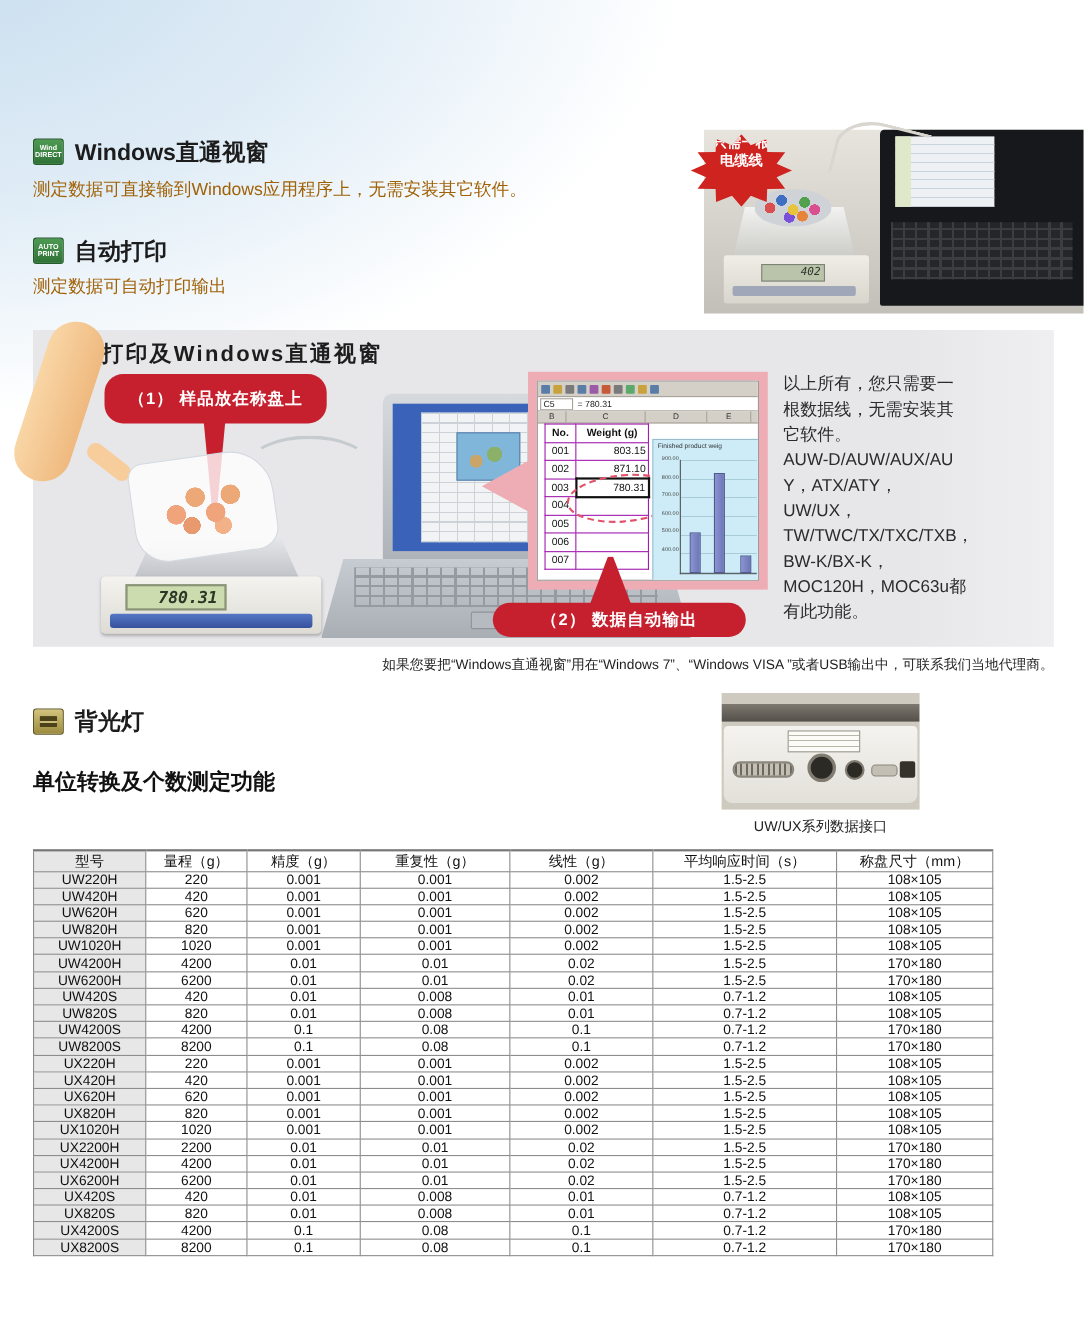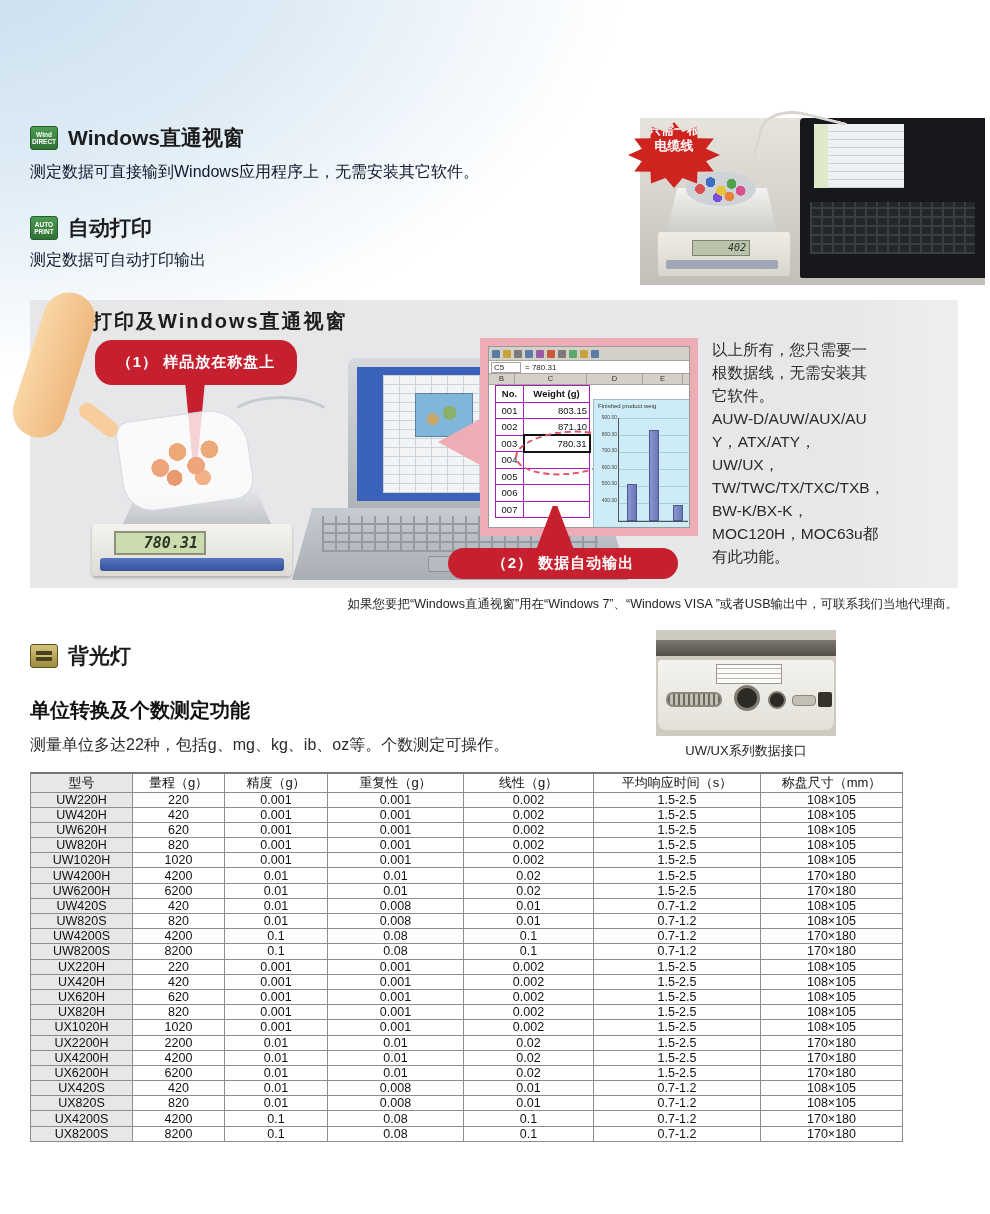--- a/index.html
+++ b/index.html
@@ -11,21 +11,21 @@
     background: radial-gradient(ellipse 980px 620px at -6% -8%, #c7ddee 0%, #dfecf6 38%, rgba(255,255,255,0) 70%); }
 
   .page-title { left:30px; top:16px; font-size:35px; font-weight:bold; color:#45494e; letter-spacing:0.5px; }
 
   
   .feat-head { display:flex; align-items:center; gap:10px; }
   .badge { width:28px; height:24px; border-radius:3px; background:linear-gradient(180deg,#4d9a52,#2f7136);
     border:1px solid #245c2a; color:#fff; font-size:6.5px; font-weight:bold; text-align:center;
     display:flex; flex-direction:column; justify-content:center; line-height:7px; }
   .feat-title { font-size:21px; font-weight:bold; color:#1c1c1c; }
-  .feat-body { font-size:16px; color:#0f172a; }
+  .feat-body { font-size:16px; color:#a16207; }
   #feat1 { left:30px; top:124px; } #feat1-body { left:30px; top:162px; }
   #feat2 { left:30px; top:214px; } #feat2-body { left:30px; top:250px; }
 
   
   .hero-photo { left:640px; top:118px; width:345px; height:167px;
     background:linear-gradient(180deg,#e7e3dd 0%,#d4d0ca 55%,#c2beb8 100%); overflow:visible; }
   .hp-laptop { position:absolute; right:0; top:0; width:185px; height:160px; background:#17181b; border-radius:4px 0 0 2px; }
   .hp-screen { position:absolute; left:14px; top:6px; width:90px; height:64px; background:#eef1f3;
     background-image:linear-gradient(90deg,#dfe9c9 0 14px,transparent 14px), repeating-linear-gradient(0deg,#c9d3dd 0 1px,transparent 1px 8px); }
   .hp-keys { position:absolute; left:10px; top:84px; width:165px; height:52px; background:#24262a;
@@ -324,21 +324,20 @@
   </div>
 
   <div class="abs note">如果您要把“Windows直通视窗”用在“Windows 7”、“Windows VISA ”或者USB输出中，可联系我们当地代理商。</div>
 
   <div class="abs feat-head" id="backlight">
     <span class="gold-badge"></span>
     <span class="feat-title">背光灯</span>
   </div>
 
   <h2 class="abs" id="units-h">单位转换及个数测定功能</h2>
-  <p class="abs" id="units-b">测量单位多达22种，包括g、mg、kg、ib、oz等。个数测定可操作。</p>
 
   <div class="abs port-photo">
     <div class="pp-top"></div>
     <div class="pp-panel">
       <div class="pp-plate"></div>
       <div class="pp-db25"></div>
       <div class="pp-din1"></div>
       <div class="pp-din2"></div>
       <div class="pp-db9"></div>
       <div class="pp-pwr"></div>

